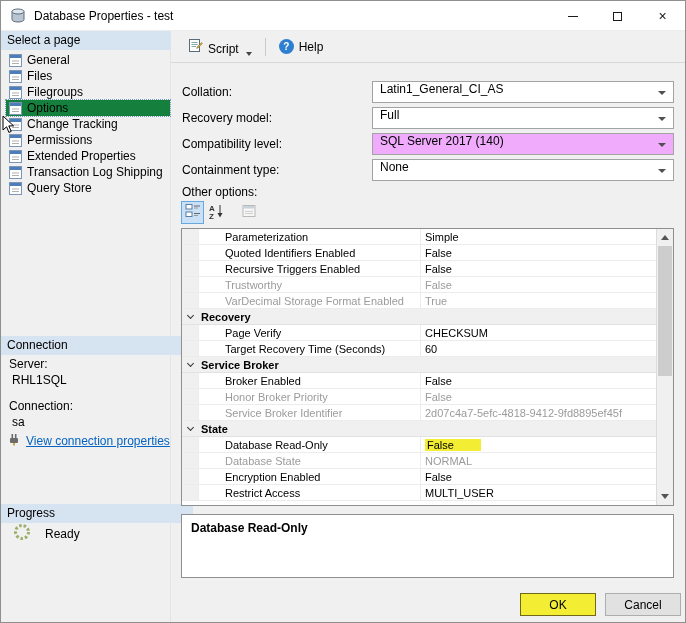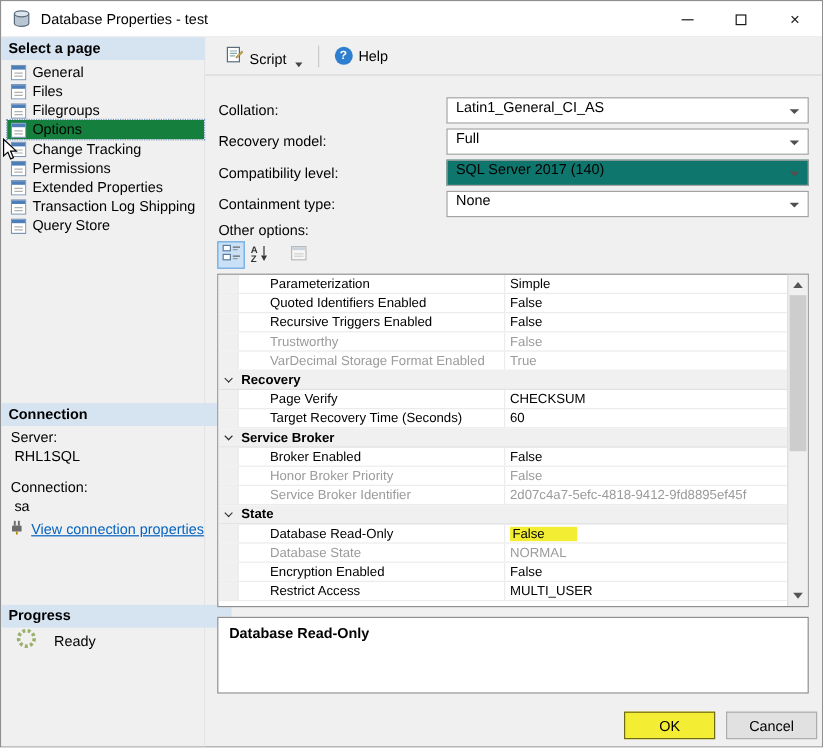--- a/index.html
+++ b/index.html
@@ -12,21 +12,21 @@
   .title-icon{margin-left:9px;flex:none;display:flex}
   .title-text{margin-left:8px;font-size:12px;white-space:nowrap}
   .winctl{position:absolute;top:0;right:0;height:30px;display:flex}
   .wbtn{width:45px;height:30px;display:flex;align-items:center;justify-content:center;color:#1a1a1a}
   .minglyph{width:10px;height:1px;background:#1a1a1a}
   .maxglyph{width:9px;height:9px;border:1px solid #1a1a1a}
   .closeglyph{font-size:14px;line-height:14px}
 
   
   .sidebar{position:absolute;left:0;top:30px;width:170px;bottom:0;background:#f0f0f0;border-right:1px solid #e4e4e4}
-  .shdr{position:absolute;left:0;width:192px;height:19px;background:#d6e3f1;font-weight:bold;font-size:12px;padding:2px 6px;white-space:nowrap}
+  .shdr{position:absolute;left:0;width:192px;height:19px;background:#d6e3f1;font-weight:normal;font-size:12px;padding:2px 6px;white-space:nowrap}
   .tree{position:absolute;left:5px;top:21px;width:164px}
   .titem{display:flex;align-items:center;height:16px;gap:5px;padding-left:3px;white-space:nowrap;cursor:default}
   .titem .picon{flex:none;display:flex}
   .titem.sel{background:#15803d;outline:1px dotted #7a9cbf}
   .s-label{position:absolute;left:8px;white-space:nowrap}
   .s-value{position:absolute;left:11px;white-space:nowrap}
   .linkrow{position:absolute;left:6px;display:flex;align-items:center;gap:5px;white-space:nowrap}
   .link{color:#0563c1;text-decoration:underline;cursor:pointer}
   .readyrow{position:absolute;left:12px;display:flex;align-items:center;gap:14px}
 
@@ -34,21 +34,21 @@
   .toolbar{position:absolute;left:170px;top:30px;right:0;height:32px;background:#f0f0f0;border-bottom:1px solid #d8d8d8;display:flex;align-items:center;padding-left:11px}
   .tbtn{display:flex;align-items:flex-end;gap:5px;padding:3px 6px;cursor:default}
   .drop-tri{width:0;height:0;border-left:3.5px solid transparent;border-right:3.5px solid transparent;border-top:4px solid #444;margin-left:2px}
   .tsep{width:1px;height:18px;background:#c9c9c9;margin:0 7px}
   .helpq{width:15px;height:15px;border-radius:50%;background:#2f7fd0;color:#fff;font-weight:bold;font-size:10px;display:flex;align-items:center;justify-content:center;flex:none}
 
   
   .frow{position:absolute;left:181px;width:492px;height:22px;display:flex;align-items:center}
   .flabel{width:190px;flex:none;white-space:nowrap}
   .combo{flex:1;height:22px;background:#ffffff;border:1px solid #a3a3a3;display:flex;align-items:flex-start;position:relative;padding:0 20px 0 7px;cursor:default;white-space:nowrap;overflow:hidden}
-  .combo.hl{background:#0f766e}
+  .combo.hl{background:#f0abfc}
   .ctri{position:absolute;right:7px;top:9px;width:0;height:0;border-left:4px solid transparent;border-right:4px solid transparent;border-top:4px solid #505050}
   .other-label{position:absolute;left:181px;top:184px;white-space:nowrap}
 
   
   .pg-toolbar{position:absolute;left:180px;top:199px;height:24px;display:flex;align-items:center}
   .pgbtn{width:23px;height:23px;display:flex;align-items:center;justify-content:center;cursor:default}
   .pgbtn.sel{background:#c9e0f7;border:1px solid #68a8e0}
   .pgbtn.dis{opacity:.45;margin-left:10px}
 
   

